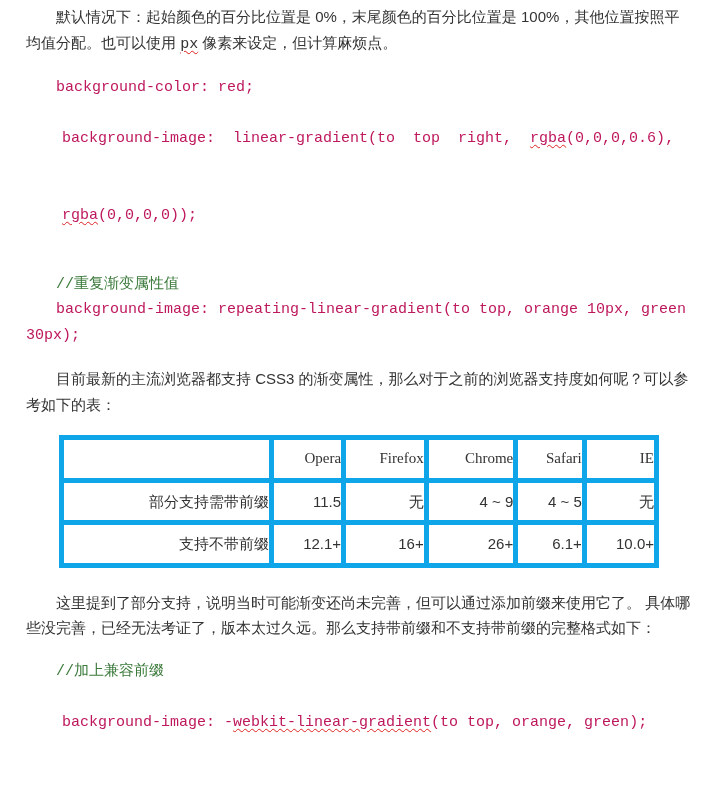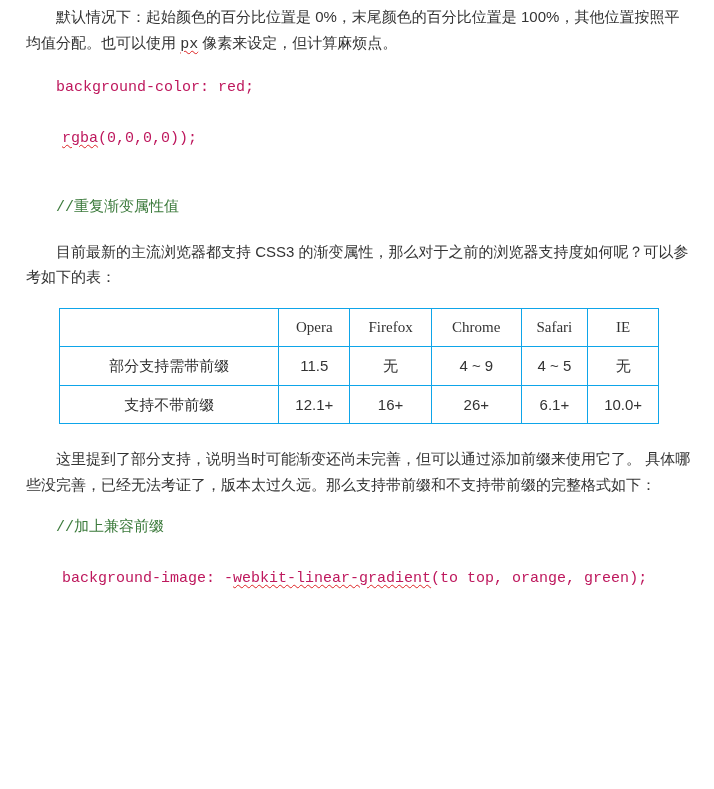--- a/index.html
+++ b/index.html
@@ -19,45 +19,49 @@
     .code-cont { text-indent: 0; }
     .c-comment { color: #3B7A3B; }
     .c-prop { color: #be185d; }
     .wavy-code { text-decoration: underline wavy #d22; text-decoration-thickness: 1px; text-underline-offset: 2px; }
     table.support {
       border-collapse: collapse;
       margin: 0 auto 22px auto;
       width: 600px;
     }
     table.support th, table.support td {
-      border: 1px solid #0ea5e9;
+      border: 5px solid #0ea5e9;
       padding: 6px 0;
-      text-align: center;
+      text-align: right;
       font-weight: normal;
       font-size: 15px;
     }
     table.support th { font-family: "SimSun", serif; }
     .inline-code { font-family: Consolas, "Courier New", monospace; }
   </style>
 </head>
 <body>
 
 <p class="para">
   <span>默认情况下：起始颜色的百分比位置是 0%，末尾颜色的百分比位置是 100%，其他位置按照平均值分配。也可以使用 </span><span class="inline-code wavy-code">px</span><span> 像素来设定，但计算麻烦点。</span>
 </p>
 
 <div class="code-block">
   <div class="code-line c-prop">background-color: red;</div>
+  <div class="code-line c-prop">
+    <span>background-image:  linear-gradient(to  top  right,  </span><span class="wavy-code">rgba</span><span>(0,0,0,0.6), </span>
+  </div>
   <div class="code-line code-cont c-prop">
     <span class="wavy-code">rgba</span><span>(0,0,0,0));</span>
   </div>
 </div>
 
 <div class="code-block">
   <div class="code-line c-comment">//重复渐变属性值</div>
+  <div class="code-line c-prop"><span>background-image: repeating-linear-gradient(to top, orange 10px, green 30px);</span></div>
 </div>
 
 <p class="para">目前最新的主流浏览器都支持 CSS3 的渐变属性，那么对于之前的浏览器支持度如何呢？可以参考如下的表：</p>
 
 <table class="support">
   <tbody>
       <tr>
     <th></th>
     <th>Opera</th>
     <th>Firefox</th>

